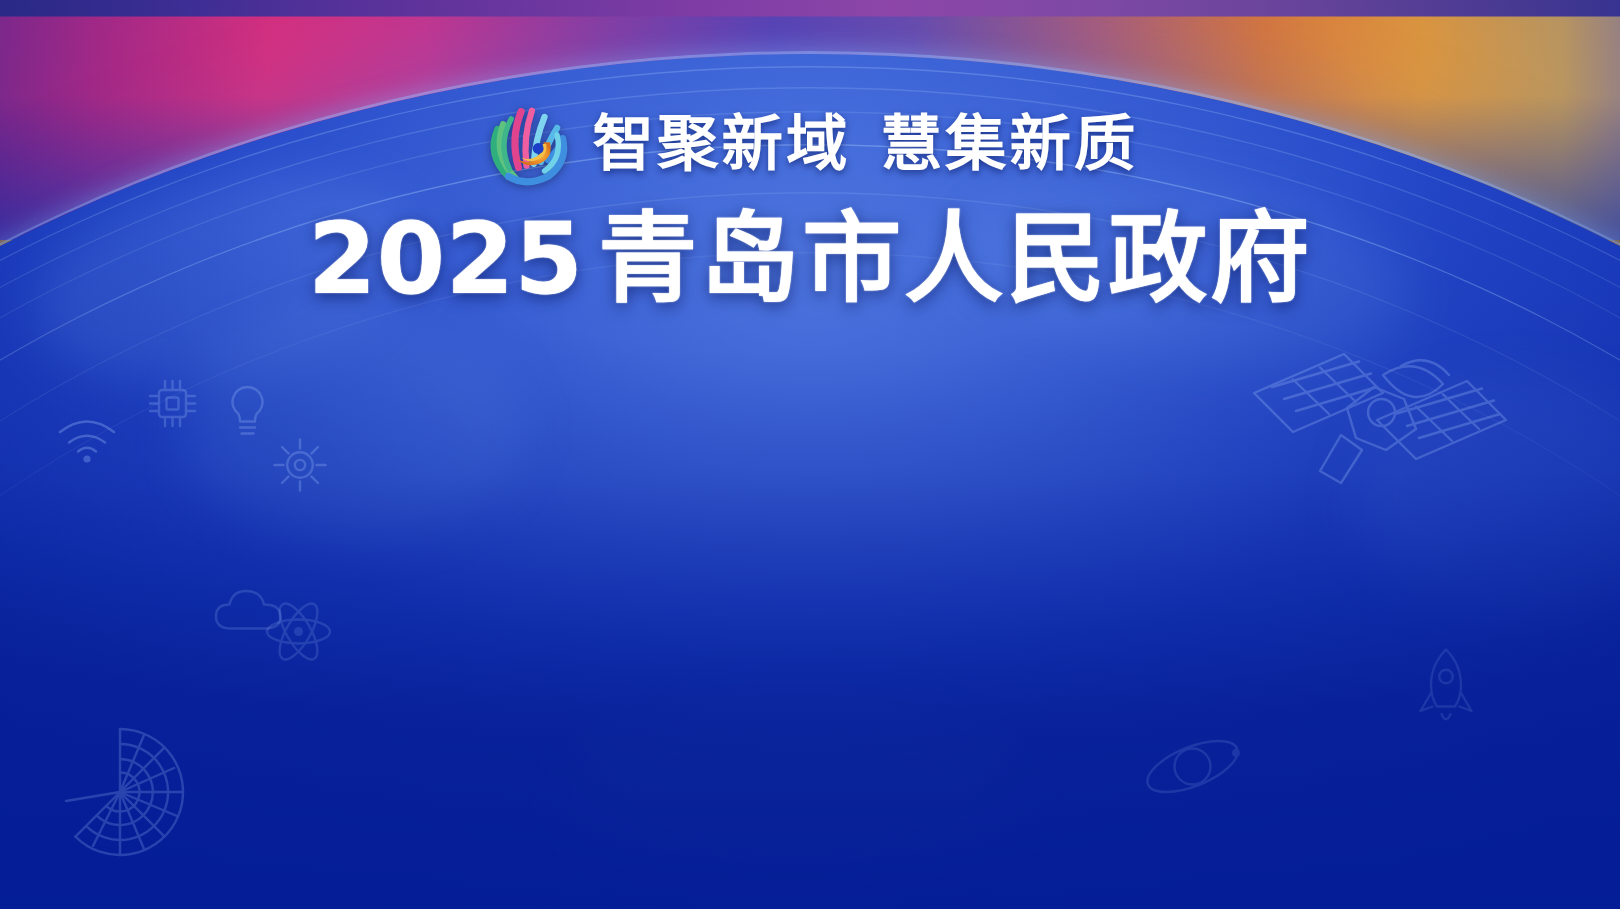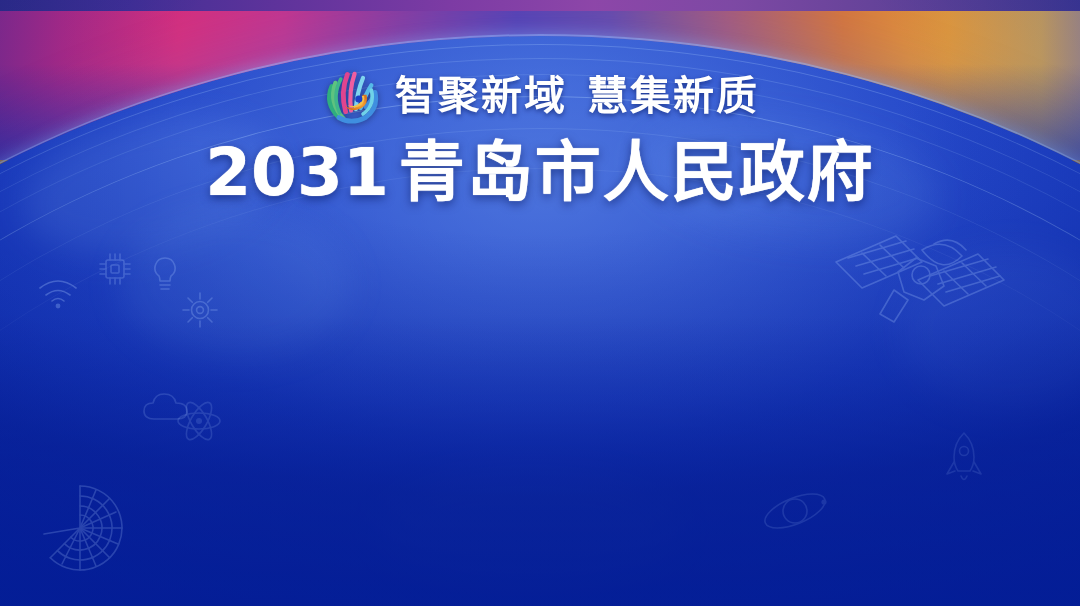--- a/index.html
+++ b/index.html
@@ -446,21 +446,21 @@
             <path d="M76 48 q4 16 -10 23 q-16 7 -26 -4 q10 6 21 0 q11 -7 8 -19 Z" fill="url(#gCore)"></path>
             <path d="M72 50 q2 12 -9 17 q-11 5 -19 -2 q9 4 17 -1 q9 -6 7 -14 Z" fill="#f5c049"></path>
             <circle cx="63" cy="55" r="6" fill="#1b3fc6"></circle>
           </g>
         </svg>
       </span>
 
       <span class="slogan"><span>智聚新域</span><span class="gap"></span><span>慧集新质</span></span>
     </div>
 
-    <div class="headline"><span class="year">2031</span><span>青岛市人民政府</span></div>
+    <div class="headline"><span class="year">2025</span><span>青岛市人民政府</span></div>
 
   </div>
 
   <div class="credits">
 
     <div class="credit-line"><span>主办单位：</span><span>中国电子信息产业发展研究院</span><span class="sep"></span><span>青岛市人民政府</span></div>
 
     <div class="credit-line"><span>承办单位：</span><span>中国软件评测中心</span><span class="sep"></span><span>北京赛迪网信息技术有限公司</span><span class="sep"></span><span>青岛西海岸新区管理委员会</span></div>
 
     <div class="credit-line"><span>支持单位：</span><span>中国工商银行</span></div>

